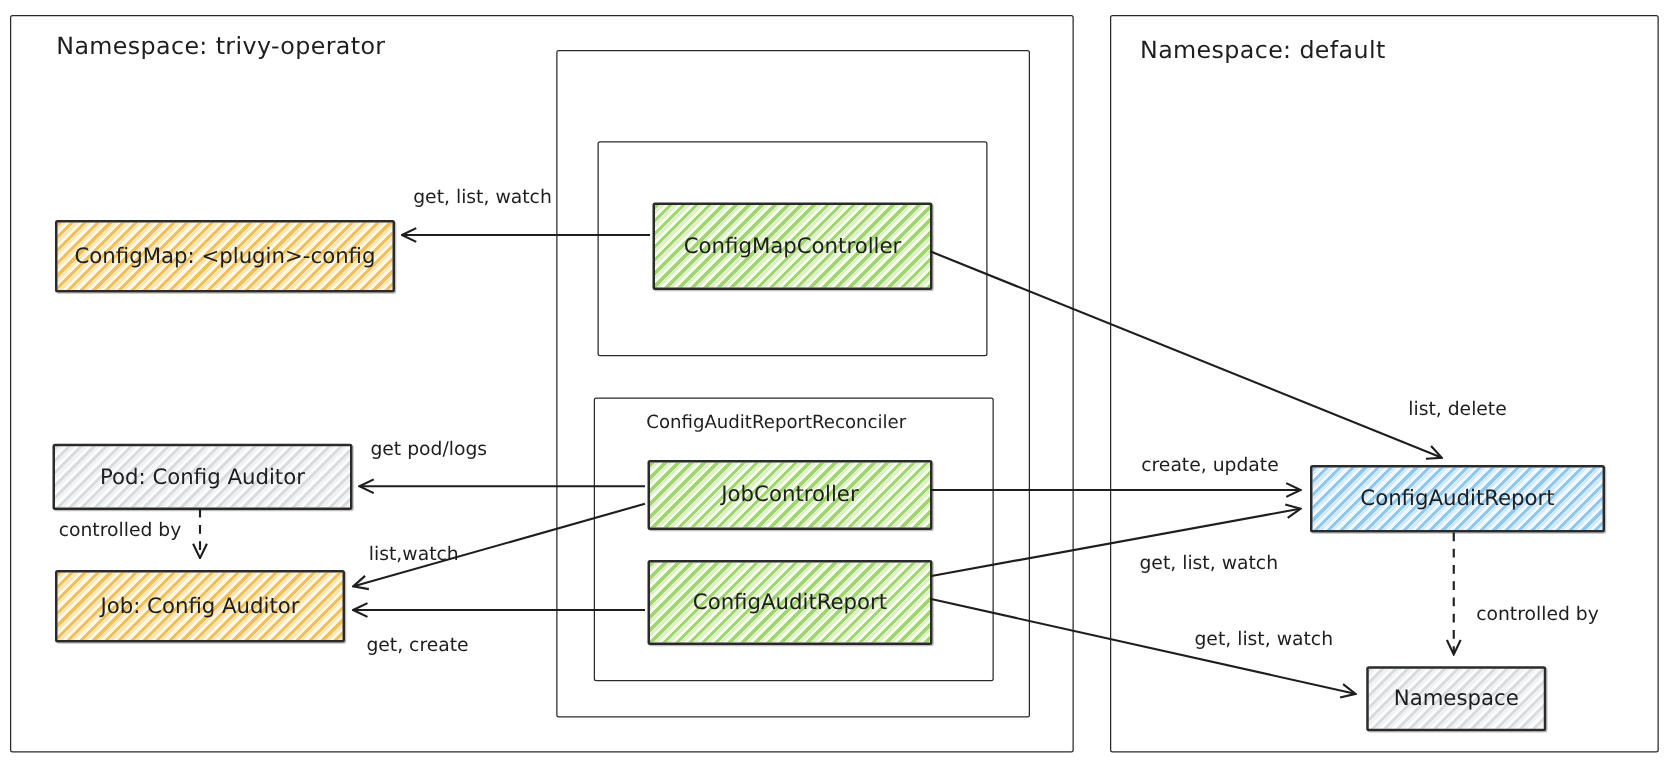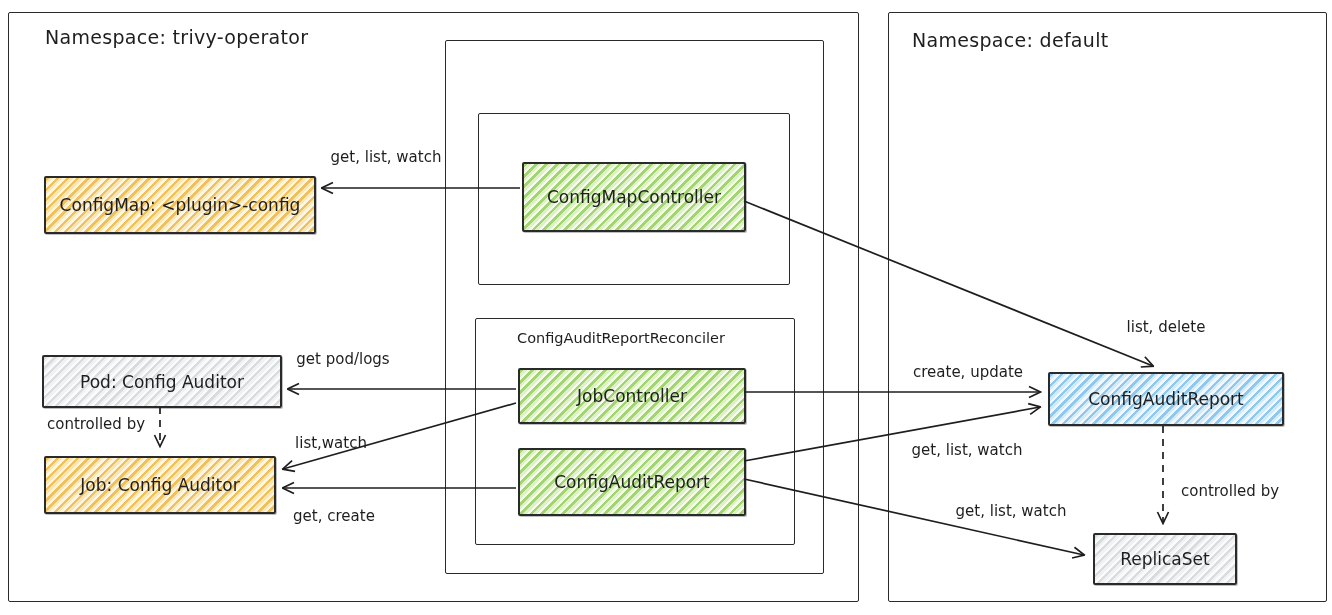--- a/index.html
+++ b/index.html
@@ -102,21 +102,21 @@
   <div class="container-title" style="left:912px; top:29px;">Namespace: default</div>
   <div class="sub-title" style="left:475px; top:330px; width:292px;">ConfigAuditReportReconciler</div>
 
   <div class="node fill-orange" style="left:44px; top:176px; width:268px; height:54px;">ConfigMap: &lt;plugin&gt;-config</div>
   <div class="node fill-gray" style="left:42px; top:355px; width:236px; height:49px;">Pod: Config Auditor</div>
   <div class="node fill-orange" style="left:44px; top:456px; width:228px; height:54px;">Job: Config Auditor</div>
   <div class="node fill-green" style="left:522px; top:162px; width:220px; height:66px;">ConfigMapController</div>
   <div class="node fill-green" style="left:518px; top:368px; width:224px; height:52px;">JobController</div>
   <div class="node fill-green" style="left:518px; top:448px; width:224px; height:64px;">ConfigAuditReport</div>
   <div class="node fill-blue" style="left:1048px; top:372px; width:232px; height:50px;">ConfigAuditReport</div>
-  <div class="node fill-gray" style="left:1093px; top:533px; width:140px; height:48px;">ReplicaSet</div>
+  <div class="node fill-gray" style="left:1093px; top:533px; width:140px; height:48px;">Namespace</div>
 
   <svg class="edges" viewBox="0 0 1332 615">
     <defs>
       <marker id="ah" viewBox="-14 -7 15 14" refX="-0.5" refY="0" markerWidth="15" markerHeight="14" orient="auto-start-reverse" markerUnits="userSpaceOnUse">
         <path d="M -11.5 -5.5 L 0 0 L -11.5 5.5" fill="none" stroke="#1e1e1e" stroke-width="1.7"></path>
       </marker>
     </defs>
     <line x1="520" y1="188" x2="322" y2="188" stroke="#1e1e1e" stroke-width="1.7" marker-end="url(#ah)"></line>
     <line x1="744" y1="201" x2="1153" y2="366" stroke="#1e1e1e" stroke-width="1.7" marker-end="url(#ah)"></line>
     <line x1="516" y1="389" x2="288" y2="389" stroke="#1e1e1e" stroke-width="1.7" marker-end="url(#ah)"></line>

